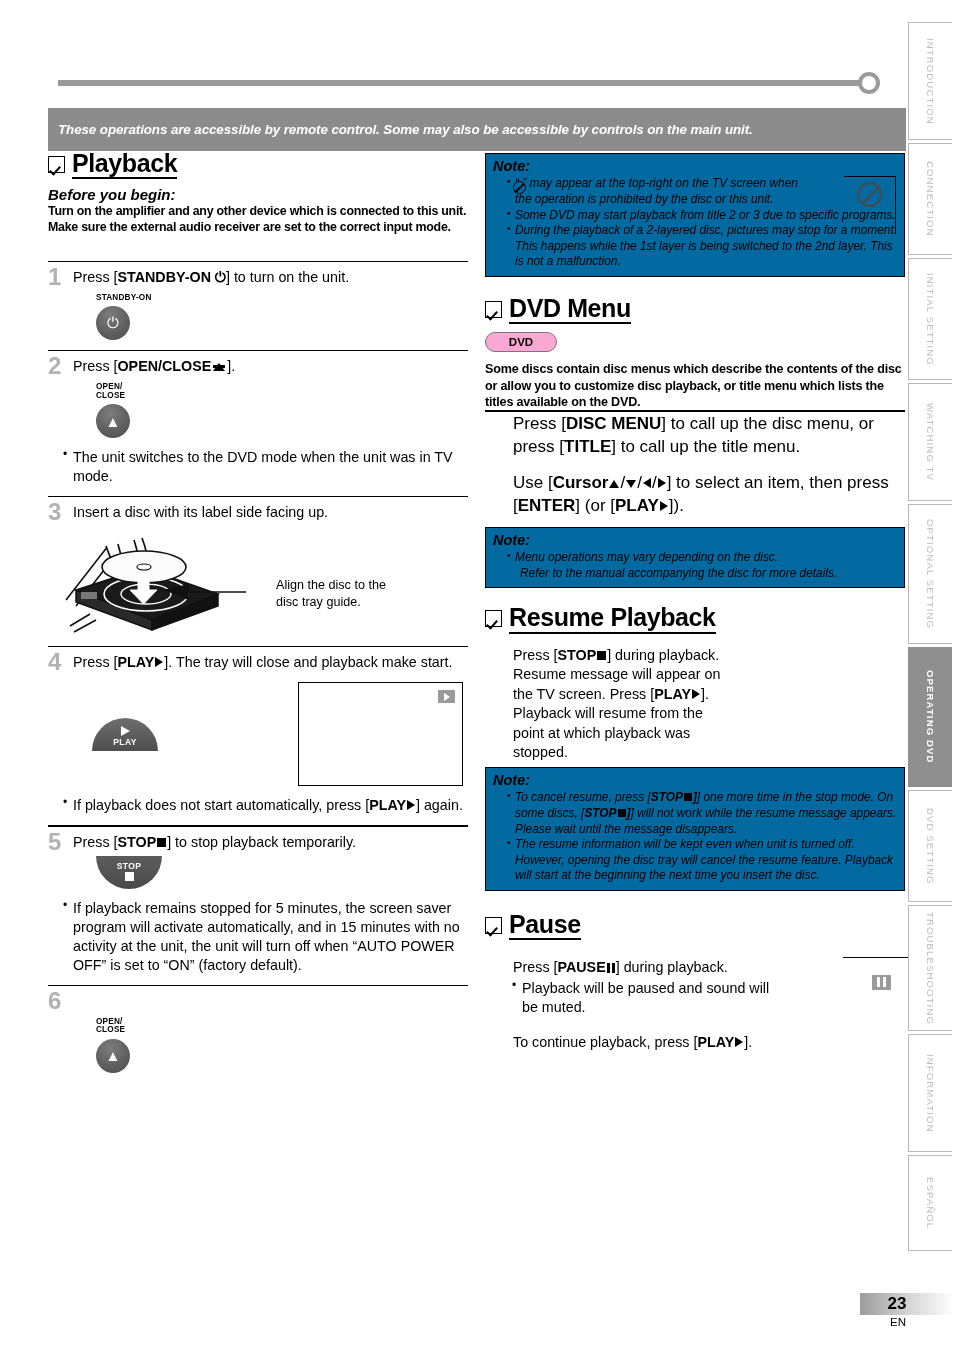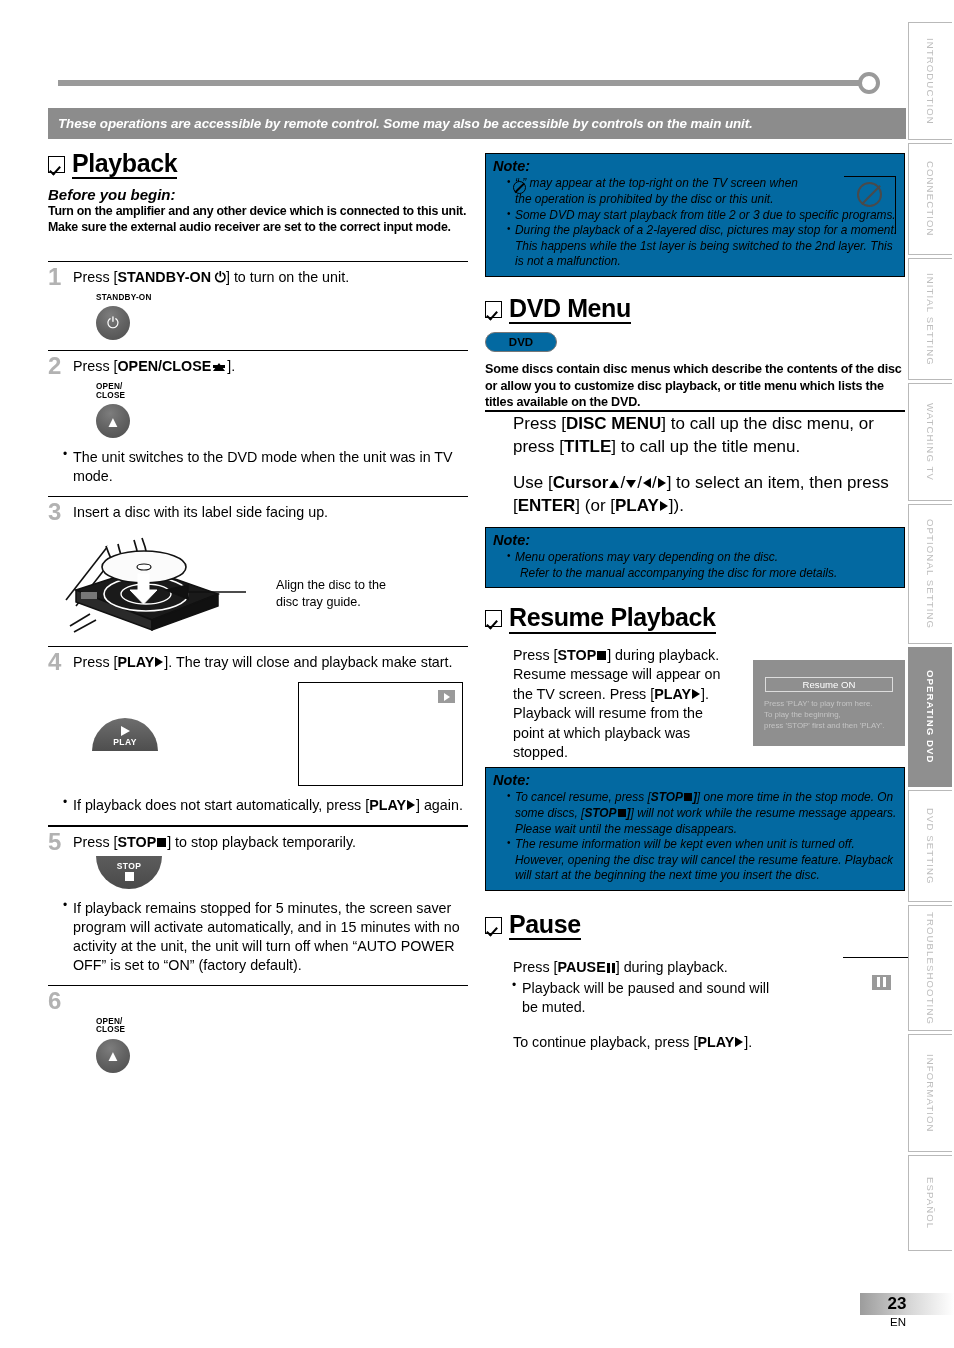--- a/index.html
+++ b/index.html
@@ -16,21 +16,21 @@
   
   #top-rule-wrap { position:absolute; left:58px; top:72px; width:828px; height:22px; }
   #top-rule { position:absolute; left:0; top:8px; width:808px; height:6px; background:#9a9a9a; }
   #top-knob {
     position:absolute; left:800px; top:0; width:22px; height:22px;
     border:4px solid #9a9a9a; border-radius:50%; background:#fff;
   }
 
   
   #banner {
-    position:absolute; left:48px; top:108px; width:858px; height:31px;
+    position:absolute; left:48px; top:108px; width:858px; height:43px;
     background:#8c8c8c; color:#fff;
     font-style: italic; font-weight:bold; font-size:13.4px;
     display:flex; align-items:center; padding-left:10px;
     letter-spacing:-0.1px;
   }
 
   
   #col-left  { position:absolute; left:48px; top:150px; width:420px; }
   #col-right { position:absolute; left:485px; top:150px; width:420px; }
 
@@ -133,21 +133,21 @@
     background:#4a4a4a; transform:rotate(-45deg);
   }
   .elbow-right {
     position:absolute; border-top:1.5px solid #000; border-right:1.5px solid #000;
   }
 
   
   .dvd-badge {
     display:inline-flex; align-items:center; justify-content:center;
     width:72px; height:20px; border-radius:10px;
-    border:1.5px solid #777; background:#0369a1;
+    border:1.5px solid #777; background:#f9a8d4;
     font-size:11.5px; font-weight:bold; color:#000; margin-top:6px;
   }
 
   .body-bold { font-weight:bold; font-size:12.6px; line-height:1.3; letter-spacing:-0.2px; margin-top:9px; }
 
   .proc-block { border-top:2.4px solid #000; padding-top:0; padding-left:28px; font-size:17px; line-height:1.36; }
   .proc-block p { margin:0 0 12px 0; }
   .proc-block p:last-child { margin-bottom:0; }
 
   
@@ -437,28 +437,20 @@
       <div class="chk"></div>
       <div class="sec-title">Resume Playback</div>
     </div>
 
     <div style="position:relative; margin-top:12px; min-height:108px;">
       <div style="padding-left:28px; width:248px; font-size:14.3px; line-height:1.37;">
         <span>Press [</span><span class="ib">STOP</span><span class="sq-blk"></span><span>] during playback. Resume message will appear on the TV screen.</span>
         <span>Press [</span><span class="ib">PLAY</span><span class="tri-blk"></span><span>]. Playback will resume from the point at which playback was stopped.</span>
       </div>
 
-      <div id="resume-screen">
-        <div class="rs-title">Resume ON</div>
-        <div class="rs-body">
-          <div>Press 'PLAY' to play from here.</div>
-          <div>To play the beginning,</div>
-          <div>press 'STOP' first and then 'PLAY'.</div>
-        </div>
-      </div>
     </div>
 
     <div class="note-box" style="margin-top:4px">
       <div class="note-title">Note:</div>
       <div class="note-list">
         <div class="n">
           <span>To cancel resume, press [</span><b>STOP</b><span class="sq-blk" style="width:8px;height:8px"></span><b>]</b><span>] one more time in the stop mode. On some discs, [</span><b>STOP</b><span class="sq-blk" style="width:8px;height:8px"></span><b>]</b><span>] will not work while the resume message appears. Please wait until the message disappears.</span>
         </div>
         <div class="n">The resume information will be kept even when unit is turned off. However, opening the disc tray will cancel the resume feature. Playback will start at the beginning the next time you insert the disc.</div>
       </div>

